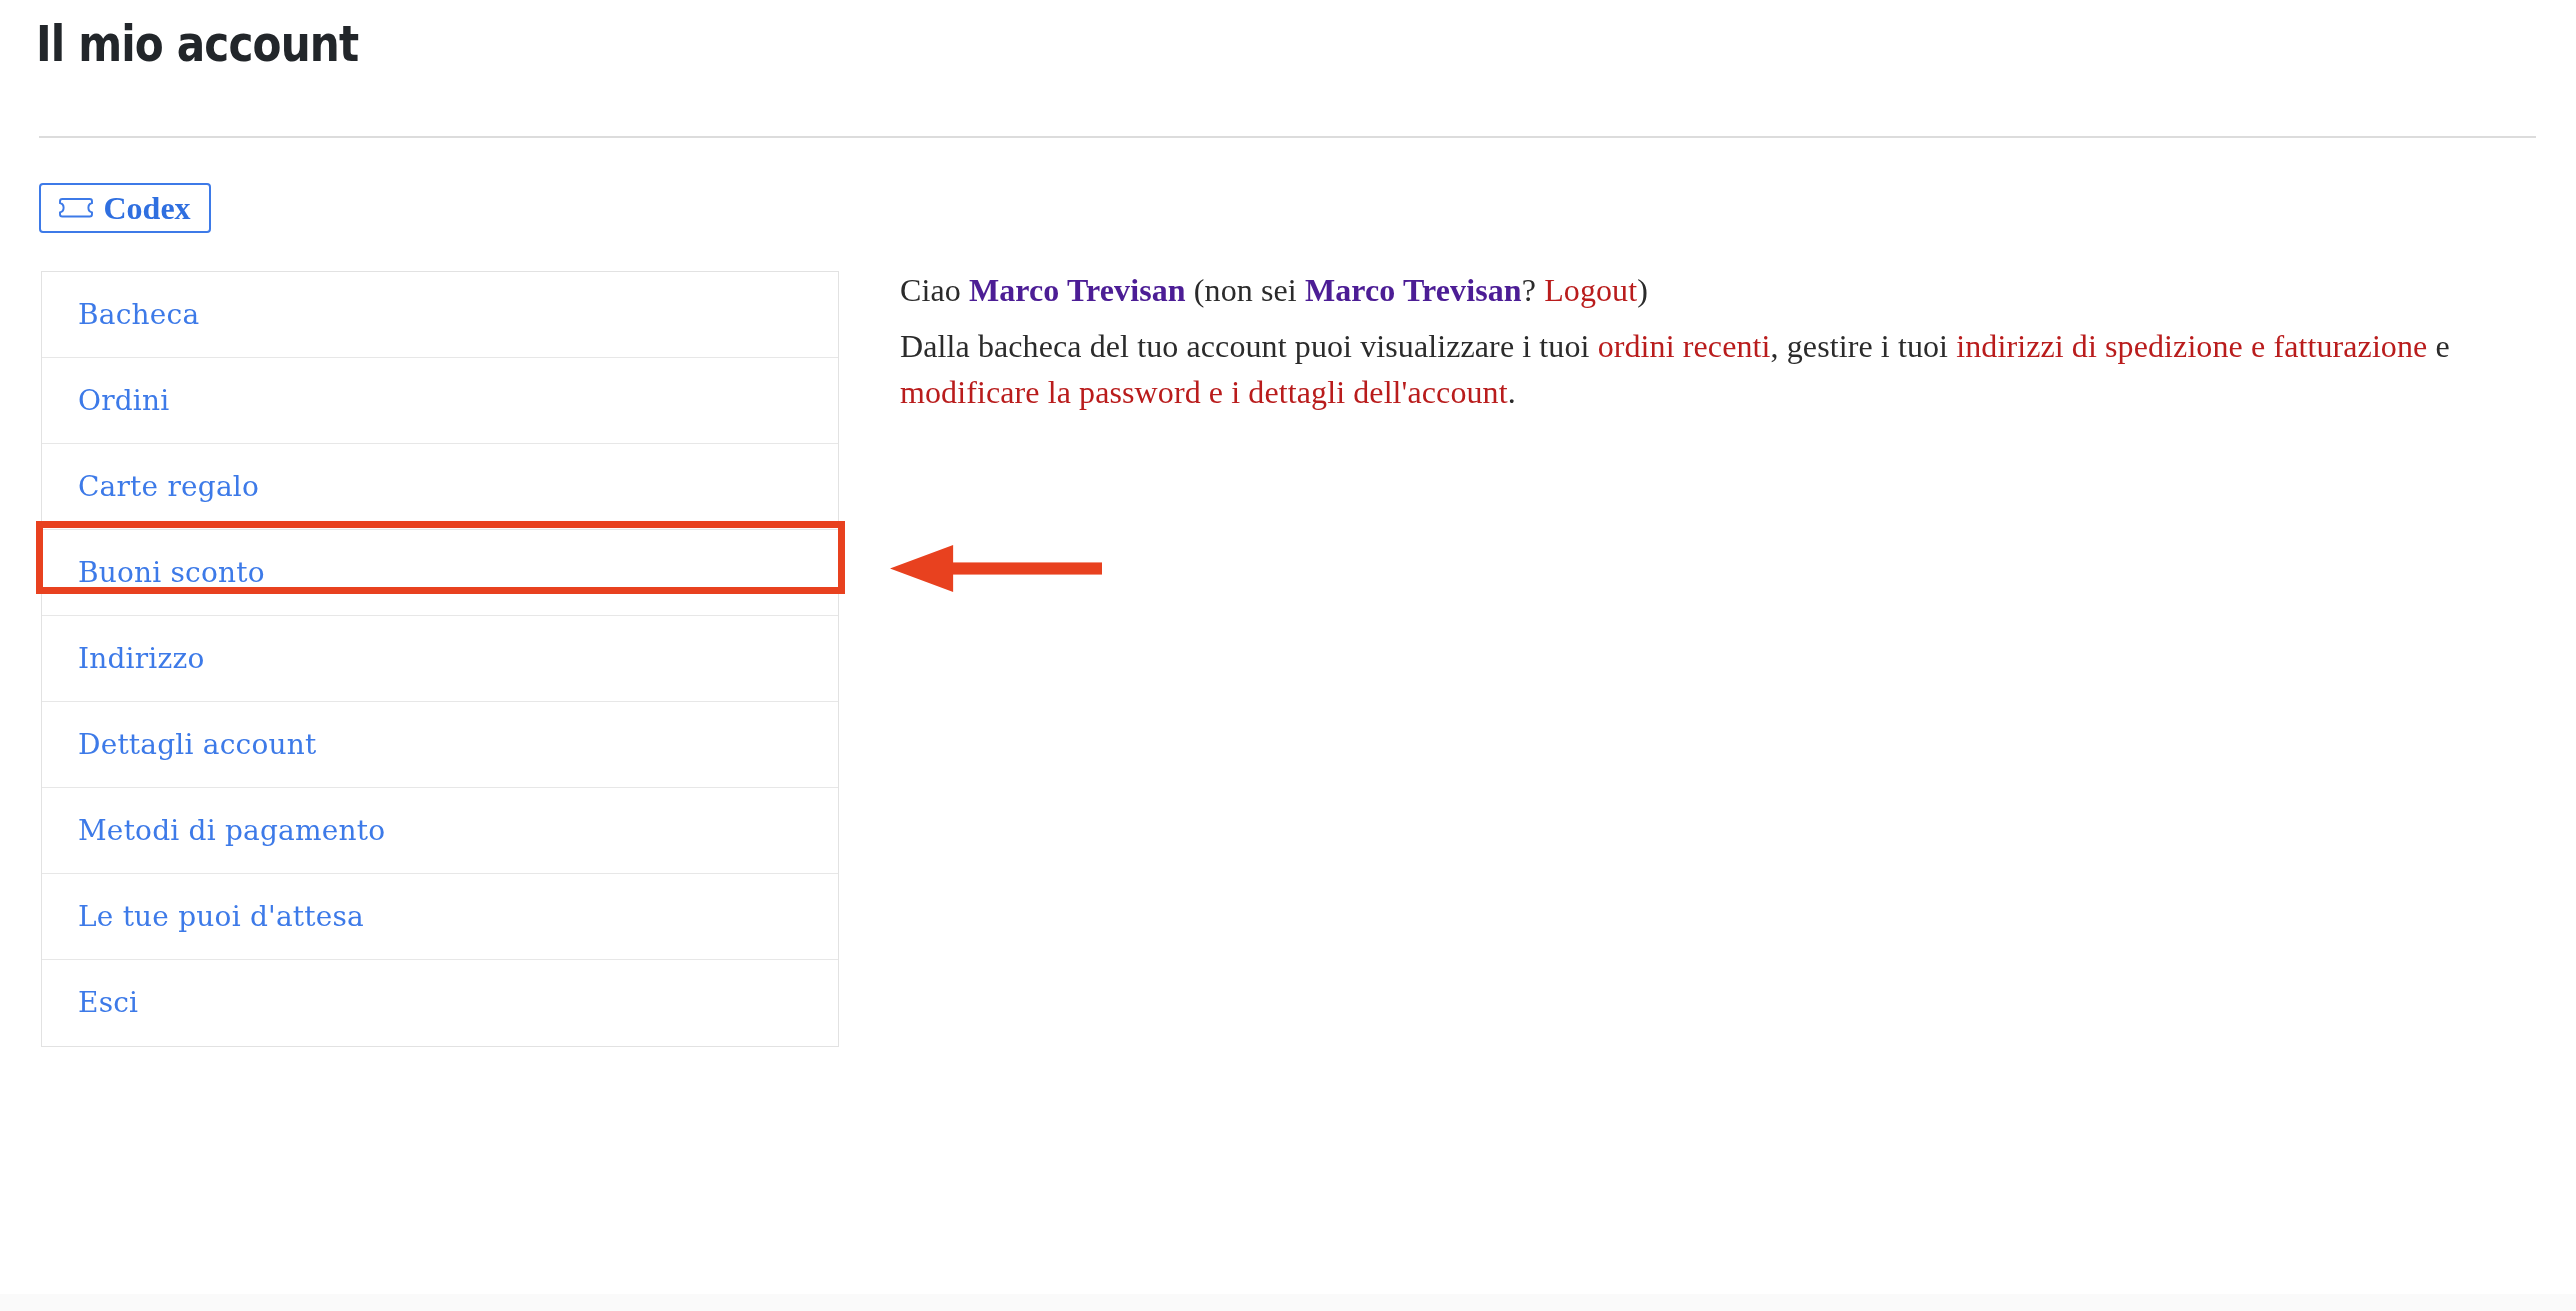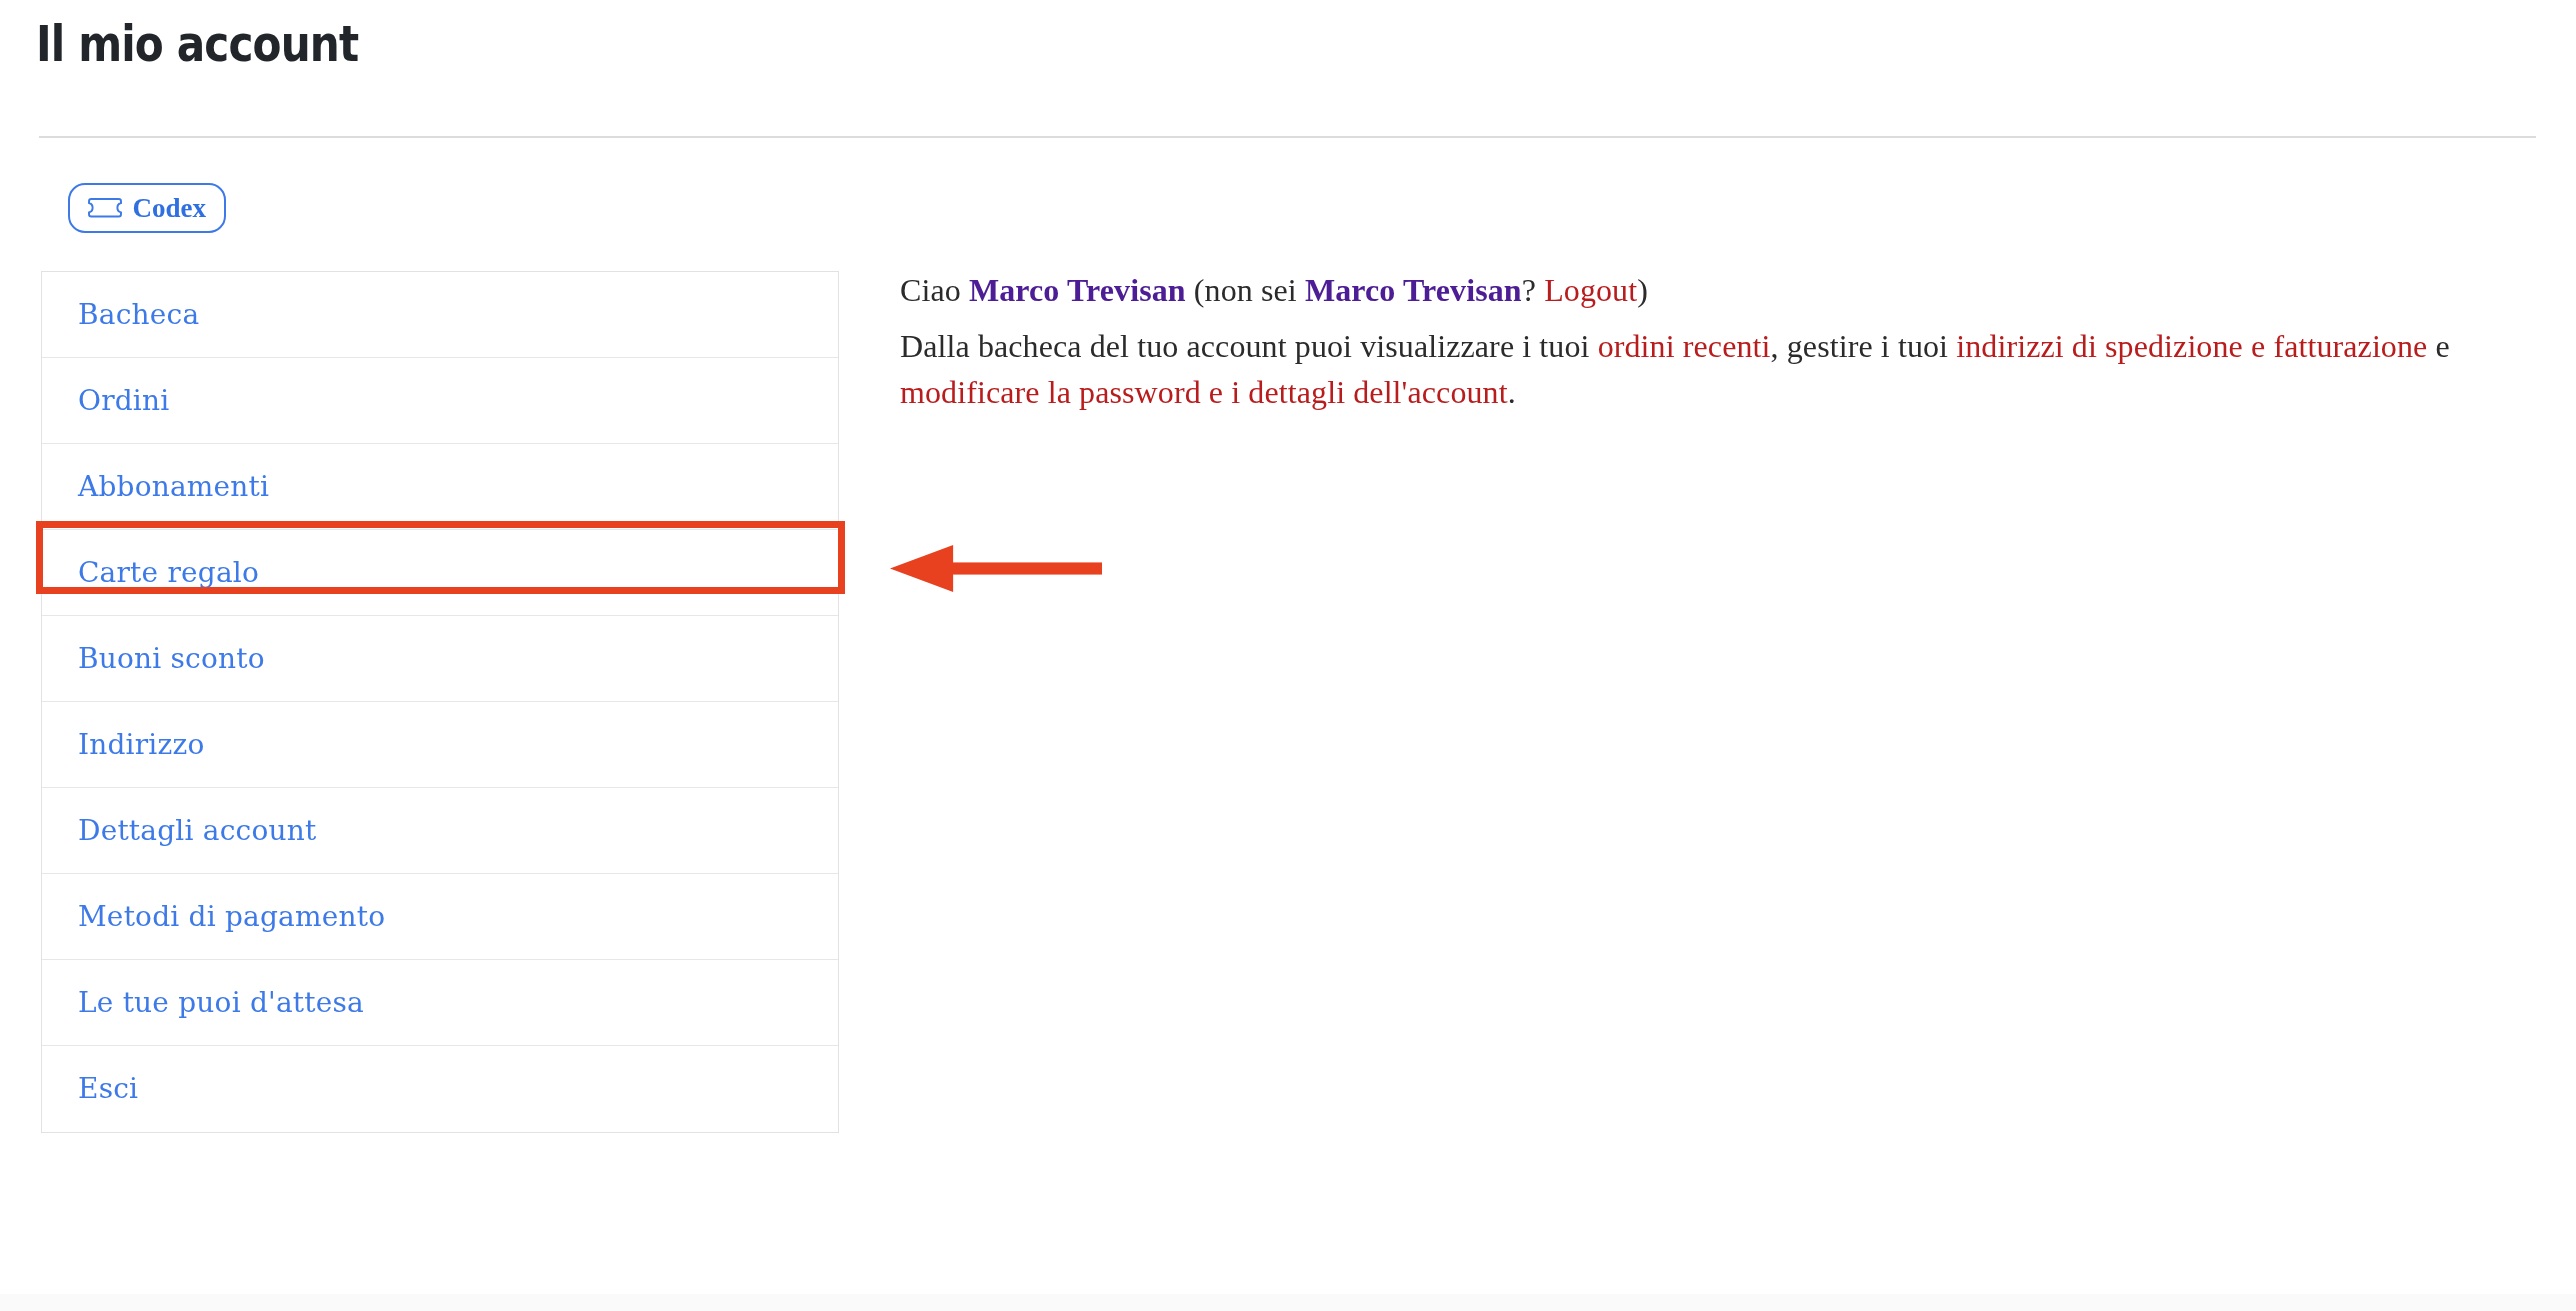--- a/index.html
+++ b/index.html
@@ -46,29 +46,28 @@
     position: absolute;
     left: 39px;
     top: 183px;
     height: 50px;
     box-sizing: border-box;
     display: flex;
     align-items: center;
     gap: 10.5px;
     padding: 0 18px;
     border: 2.4px solid #3d7ae8;
-    border-radius: 17px;
+    border-radius: 4px;
     background: #ffffff;
     color: #2f6fe0;
     font-family: "Liberation Serif", "DejaVu Serif", serif;
     font-weight: 700;
-    font-size: 27px;
+    font-size: 32px;
     line-height: 1;
     white-space: nowrap;
-    margin-left: 29px;
   }
   .codex-chip .ticket-icon {
     display: block;
     width: 34px;
     height: 21px;
     flex: 0 0 auto;
   }
 
   
   .account-nav {
@@ -167,23 +166,20 @@
 </div>
 
 <nav class="account-nav">
   <div class="nav-item">
     <span class="nav-label">Bacheca</span>
   </div>
   <div class="nav-item">
     <span class="nav-label">Ordini</span>
   </div>
   <div class="nav-item">
-    <span class="nav-label">Abbonamenti</span>
-  </div>
-  <div class="nav-item">
     <span class="nav-label">Carte regalo</span>
   </div>
   <div class="nav-item">
     <span class="nav-label">Buoni sconto</span>
   </div>
   <div class="nav-item">
     <span class="nav-label">Indirizzo</span>
   </div>
   <div class="nav-item">
     <span class="nav-label">Dettagli account</span>

